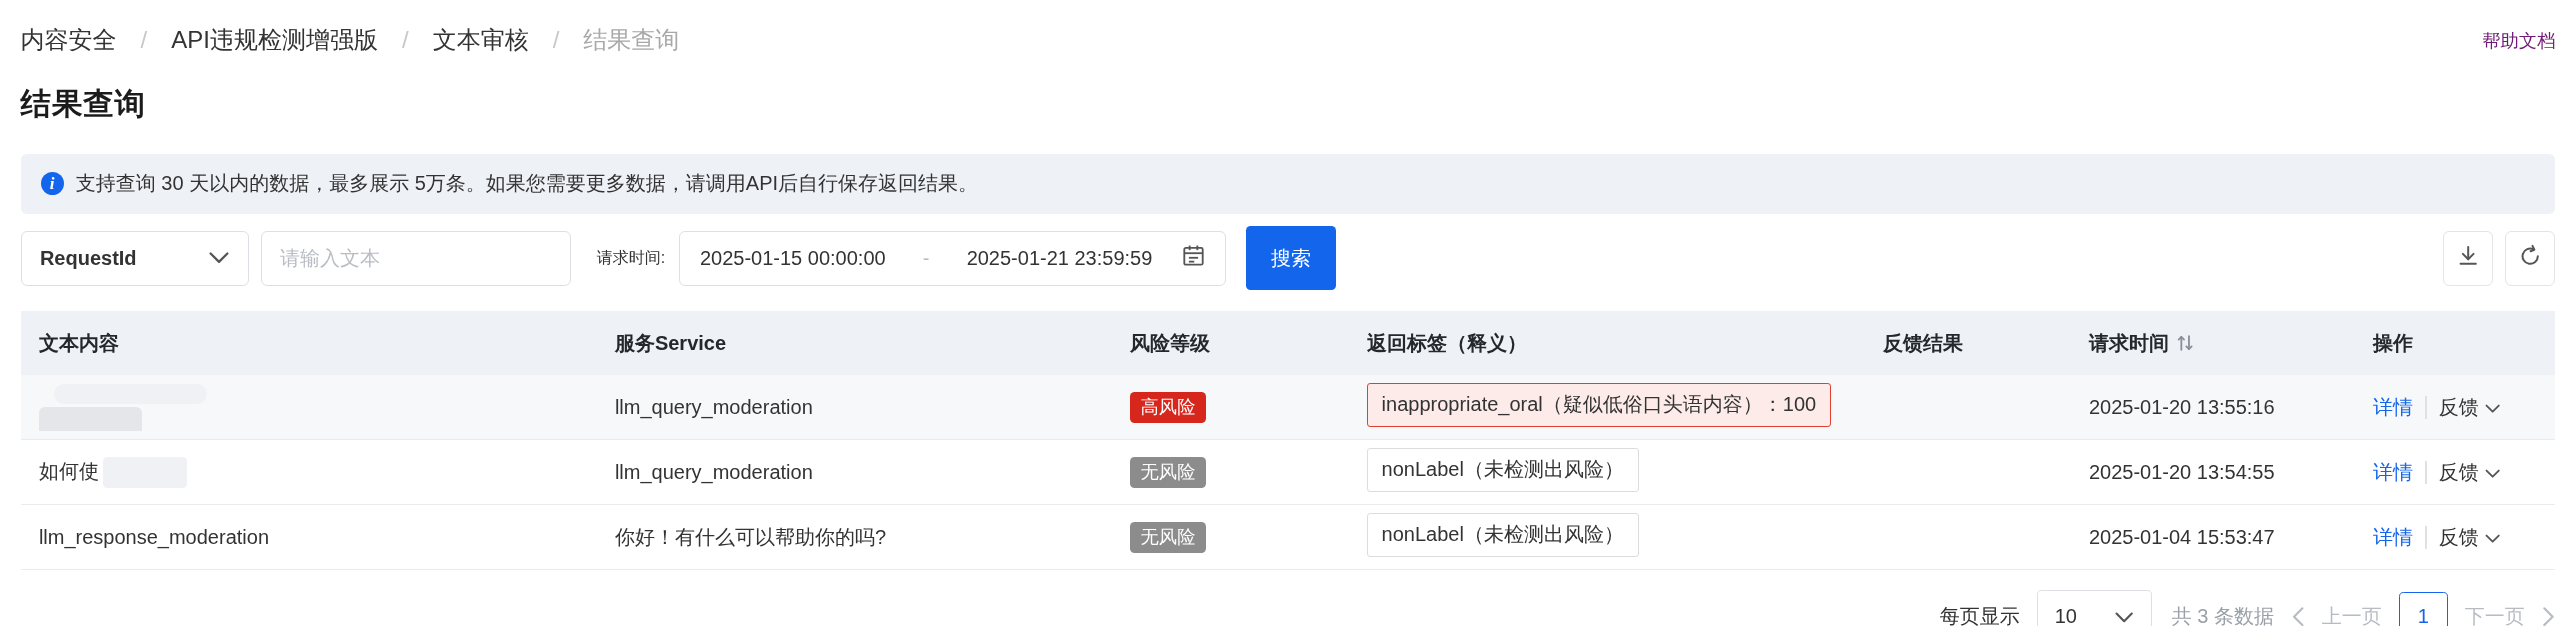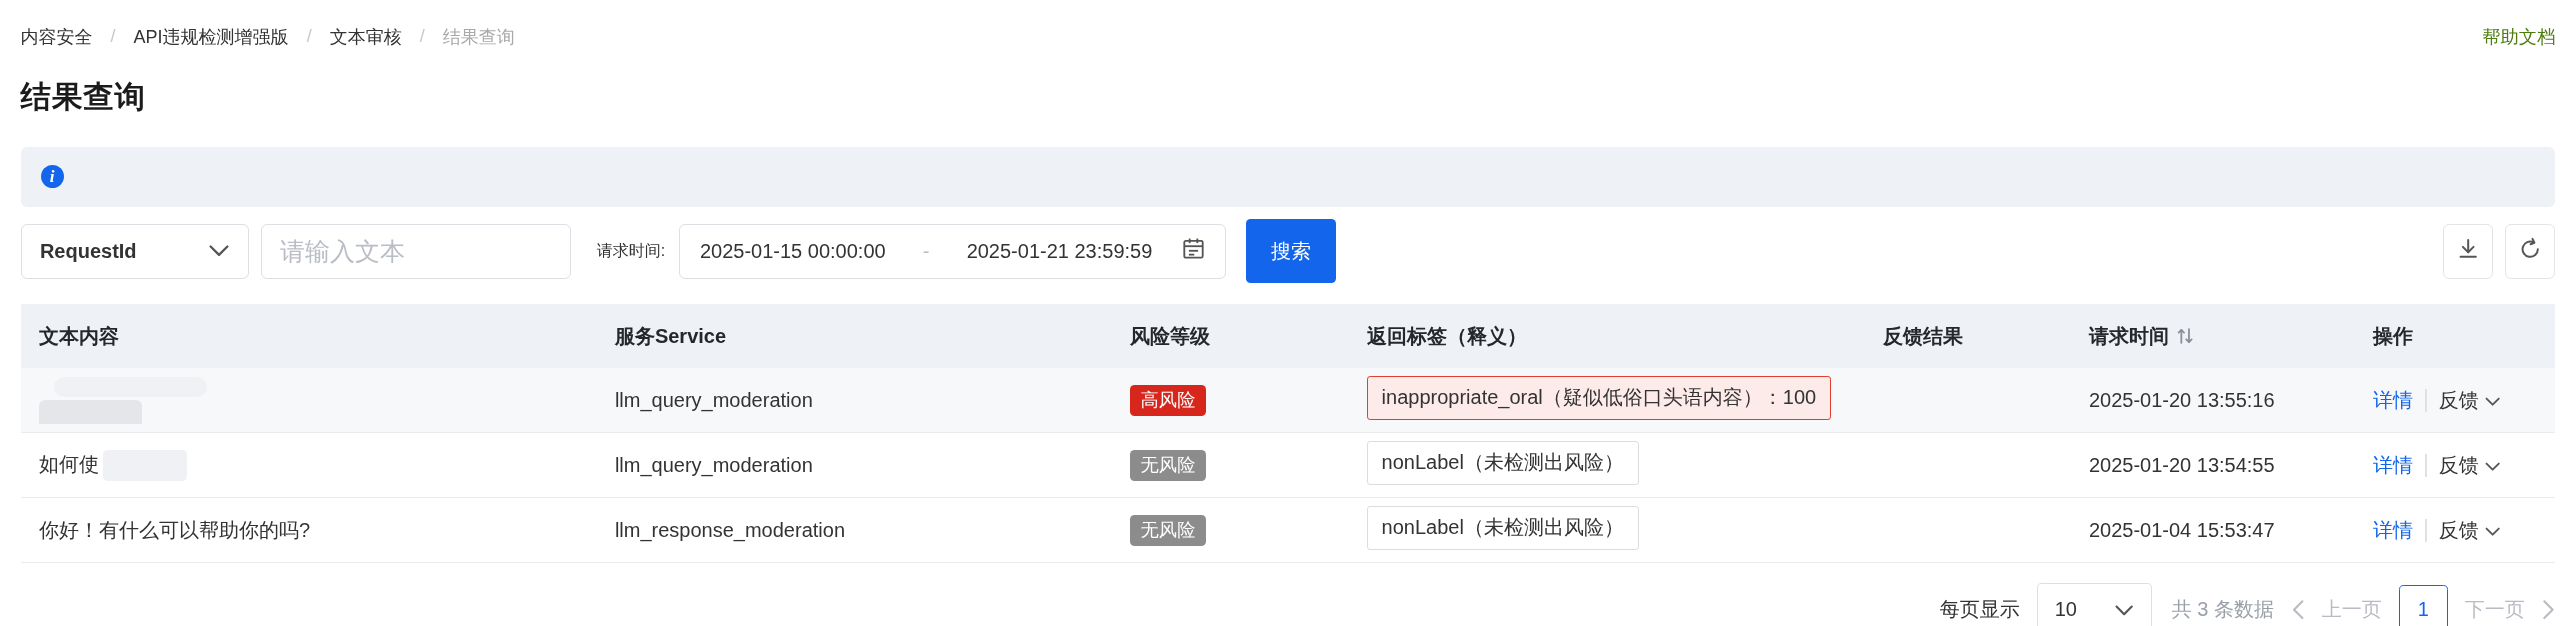--- a/index.html
+++ b/index.html
@@ -2,43 +2,43 @@
 <html style="font-size:12.2px"><head>
 <meta charset="utf-8">
 <style>
   * { margin:0; padding:0; box-sizing:border-box; }
   html,body { width:2576px; height:626px; background:#fff;
     font-family:"Liberation Sans","DejaVu Sans",sans-serif; color:#333; }
   .page { width:2576px; height:626px; padding:0 20.6px; overflow:hidden; }
 
   
   .topbar { display:flex; align-items:center; justify-content:space-between; padding-top:24.4px; }
-  .breadcrumb { display:flex; align-items:center; gap:18px; font-size:18px; color:#333; }
+  .breadcrumb { display:flex; align-items:center; gap:24px; font-size:24px; color:#333; }
   .crumb { cursor:pointer; }
   .crumb.current { color:#a8a8a8; cursor:default; }
   .crumb-sep { color:#c8c8c8; }
-  .help-link { font-size:18.3px; color:#4d7c0f; cursor:pointer; }
+  .help-link { font-size:18.3px; color:#701a75; cursor:pointer; }
 
   .page-title { margin-top:27.5px; font-size:30.5px; font-weight:bold; color:#1b1b1b; letter-spacing:0.8px; }
 
   
   .banner { margin-top:29px; height:60px; background:#eef1f6; border-radius:6.1px;
     display:flex; align-items:center; padding:0 20px; gap:12.2px; }
   .info-icon { width:23px; height:23px; border-radius:50%; background:#1366ec; color:#fff;
     font-size:17px; font-weight:bold; display:flex; align-items:center; justify-content:center;
     font-family:"Liberation Serif","DejaVu Serif",serif; font-style:italic; flex:0 0 auto; }
   .banner-text { font-size:20px; color:#333; }
 
   
   .filters { margin-top:12.2px; display:flex; align-items:center; }
   .ctrl { height:55px; border:1.5px solid #dcdfe3; border-radius:6.1px; background:#fff;
     display:flex; align-items:center; font-size:20px; color:#333; }
   .field-select { width:228px; padding:0 18.3px; justify-content:space-between; cursor:pointer;font-weight:bold; }
   .text-input { width:310px; margin-left:12.2px; padding:0 18.3px; border:1.5px solid #dcdfe3;
-    border-radius:6.1px; height:55px; font-size:25px; color:#701a75; outline:none;
+    border-radius:6.1px; height:55px; font-size:20px; color:#701a75; outline:none;
     font-family:"Liberation Sans","DejaVu Sans",sans-serif; }
   .text-input::placeholder { color:#b9bdc4; }
   .time-label { margin-left:26px; font-size:16px; color:#333; }
   .date-range { width:547px; margin-left:13.7px; padding:2px 20px; justify-content:space-between; cursor:pointer; }
   .date-val { color:#333; }
   .date-sep { color:#b9bdc4; margin:0 7.6px; }
   .search-btn { margin-left:20px; width:90px; height:64px; background:#1366ec; color:#fff;
     border:none; border-radius:4.6px; font-size:20px; cursor:pointer;
     font-family:"Liberation Sans","DejaVu Sans",sans-serif; }
   .filters-spacer { flex:1; }
@@ -104,20 +104,21 @@
       <span class="crumb-sep">/</span>
       <span class="crumb current">结果查询</span>
     </div>
     <span class="help-link">帮助文档</span>
   </div>
 
   <h1 class="page-title">结果查询</h1>
 
   <div class="banner">
     <span class="info-icon">i</span>
+    <span class="banner-text">支持查询 30 天以内的数据，最多展示 5万条。如果您需要更多数据，请调用API后自行保存返回结果。</span>
   </div>
 
   <div class="filters">
     <div class="ctrl field-select">
       <span>RequestId</span>
       <span>
         <svg width="20" height="12.2" viewBox="0 0 26 16" fill="none">
             <polyline points="2,2 13,13 24,2" stroke="#555" stroke-width="3" stroke-linecap="round" stroke-linejoin="round"></polyline>
           </svg>
       </span>
@@ -242,22 +243,22 @@
               <svg width="15.3" height="10" viewBox="0 0 20 13" fill="none">
                   <polyline points="2,2 10,10 18,2" stroke="#555" stroke-width="2.4" stroke-linecap="round" stroke-linejoin="round"></polyline>
                 </svg>
             </span>
           </span>
         </div>
       </div>
     </div>
 
     <div class="tr row">
+      <div class="td">llm_response_moderation</div>
       <div class="td">你好！有什么可以帮助你的吗?</div>
-      <div class="td">llm_response_moderation</div>
       <div class="td">
         <span class="badge none">无风险</span>
       </div>
       <div class="td">
         <span class="tag">nonLabel（未检测出风险）</span>
       </div>
       <div class="td"></div>
       <div class="td">2025-01-04 15:53:47</div>
       <div class="td">
         <div class="actions">

